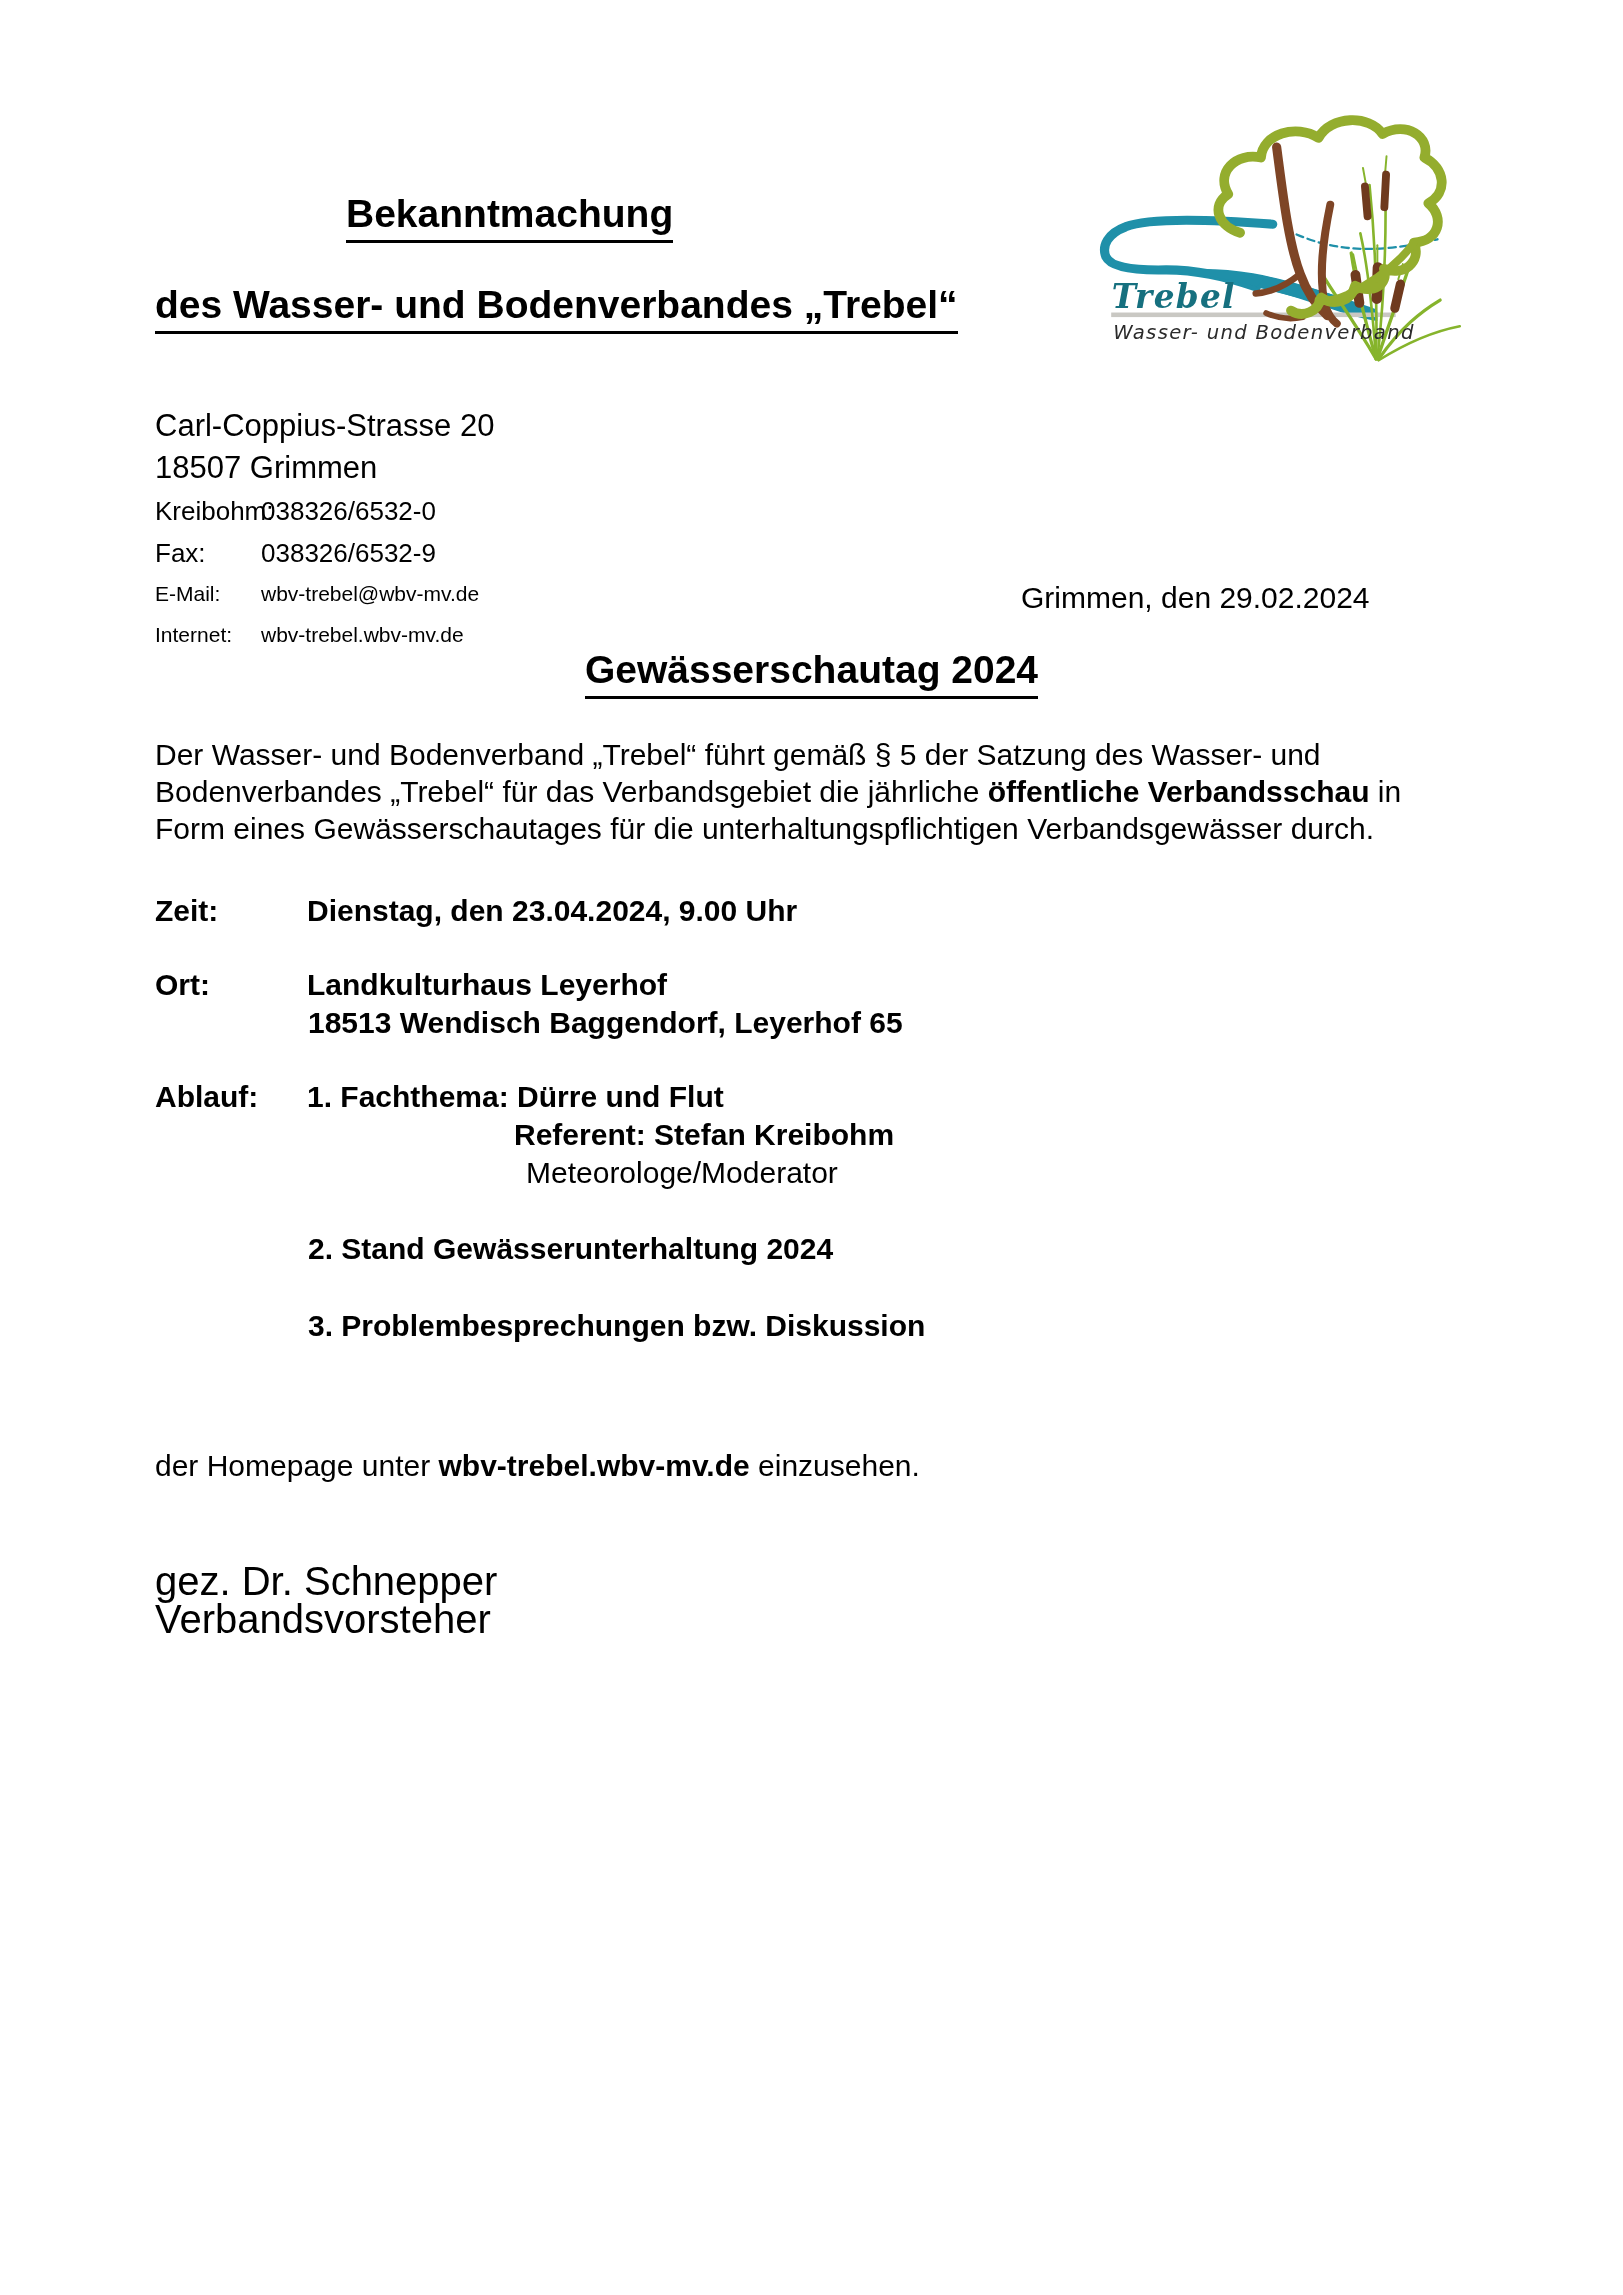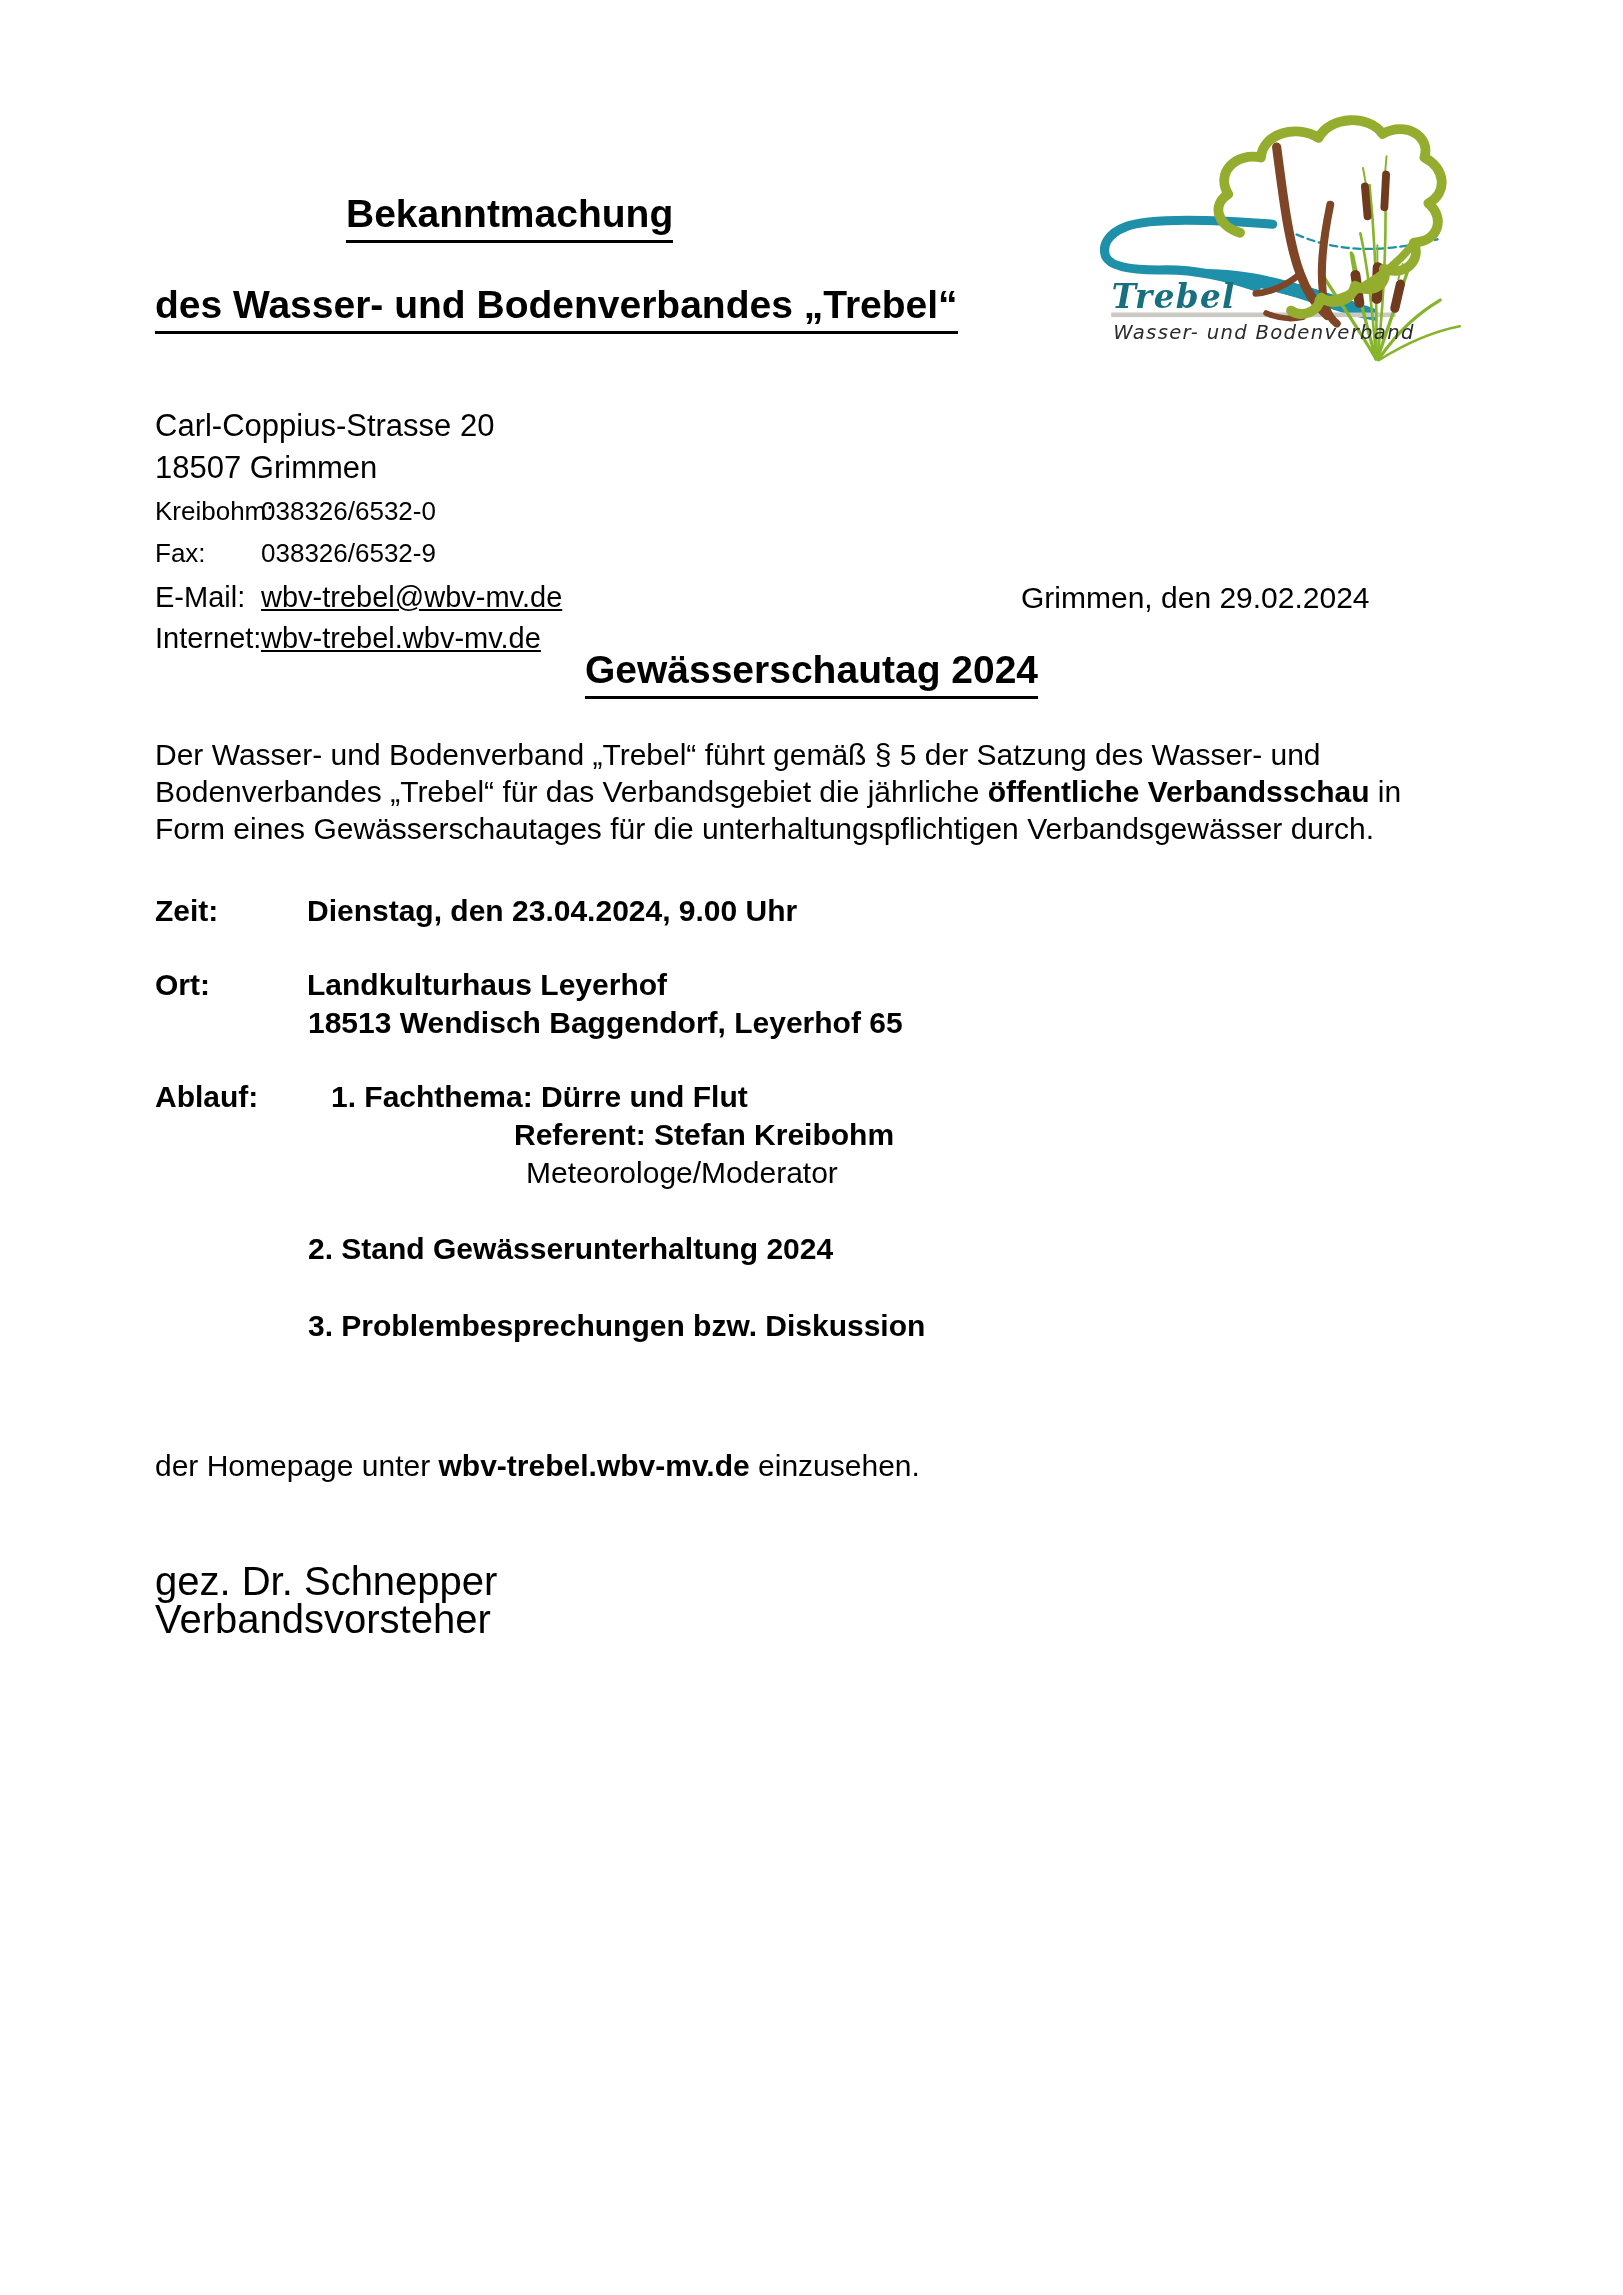--- a/index.html
+++ b/index.html
@@ -11,21 +11,21 @@
     color:#000;
     overflow:hidden;
   }
   .abs{position:absolute;}
   .doc-title{
     font-size:39px;font-weight:700;line-height:1.15;
     border-bottom:3.9px solid #000;padding-bottom:3.3px;display:inline-block;
   }
   .addr-big{font-size:31px;line-height:1.1;}
   .addr-small{font-size:26px;line-height:1.1;}
-  .addr-mid{font-size:29px;line-height:1.1;text-decoration:underline;}
+  .addr-mid{font-size:21px;line-height:1.1;}
   .addr-label{display:inline-block;width:106px;}
   .dateline{font-size:30px;}
   .heading-wrap{left:0;top:648px;width:1623px;text-align:center;}
   .body-text{font-size:30px;line-height:37px;}
   .b{font-weight:700;}
   .row{display:flex;}
   .row .lbl{width:152px;flex:0 0 152px;}
   .sig{font-size:40px;line-height:37px;}
 </style>
 </head>
@@ -122,21 +122,21 @@
     <span class="lbl">Zeit:</span>
     <span>Dienstag, den 23.04.2024, 9.00 Uhr</span>
   </div>
 
   <div class="abs body-text row b" style="left:155px;top:966px;width:1309px;">
     <span class="lbl">Ort:</span>
     <span>Landkulturhaus Leyerhof</span>
   </div>
   <div class="abs body-text b" style="left:308px;top:1004px;">18513 Wendisch Baggendorf, Leyerhof 65</div>
 
-  <div class="abs body-text row b" style="left:155px;top:1078px;width:1309px;gap:24px;">
+  <div class="abs body-text row b" style="left:155px;top:1078px;width:1309px;">
     <span class="lbl">Ablauf:</span>
     <span>1. Fachthema: Dürre und Flut</span>
   </div>
   <div class="abs body-text b" style="left:514px;top:1116px;">Referent: Stefan Kreibohm</div>
   <div class="abs body-text" style="left:514px;top:1154px;margin-left:12px;">Meteorologe/Moderator</div>
   <div class="abs body-text b" style="left:308px;top:1230px;">2. Stand Gewässerunterhaltung 2024</div>
   <div class="abs body-text b" style="left:308px;top:1307px;">3. Problembesprechungen bzw. Diskussion</div>
 
   <div class="abs body-text" style="left:155px;top:1410px;width:1296px;">
     <br>

